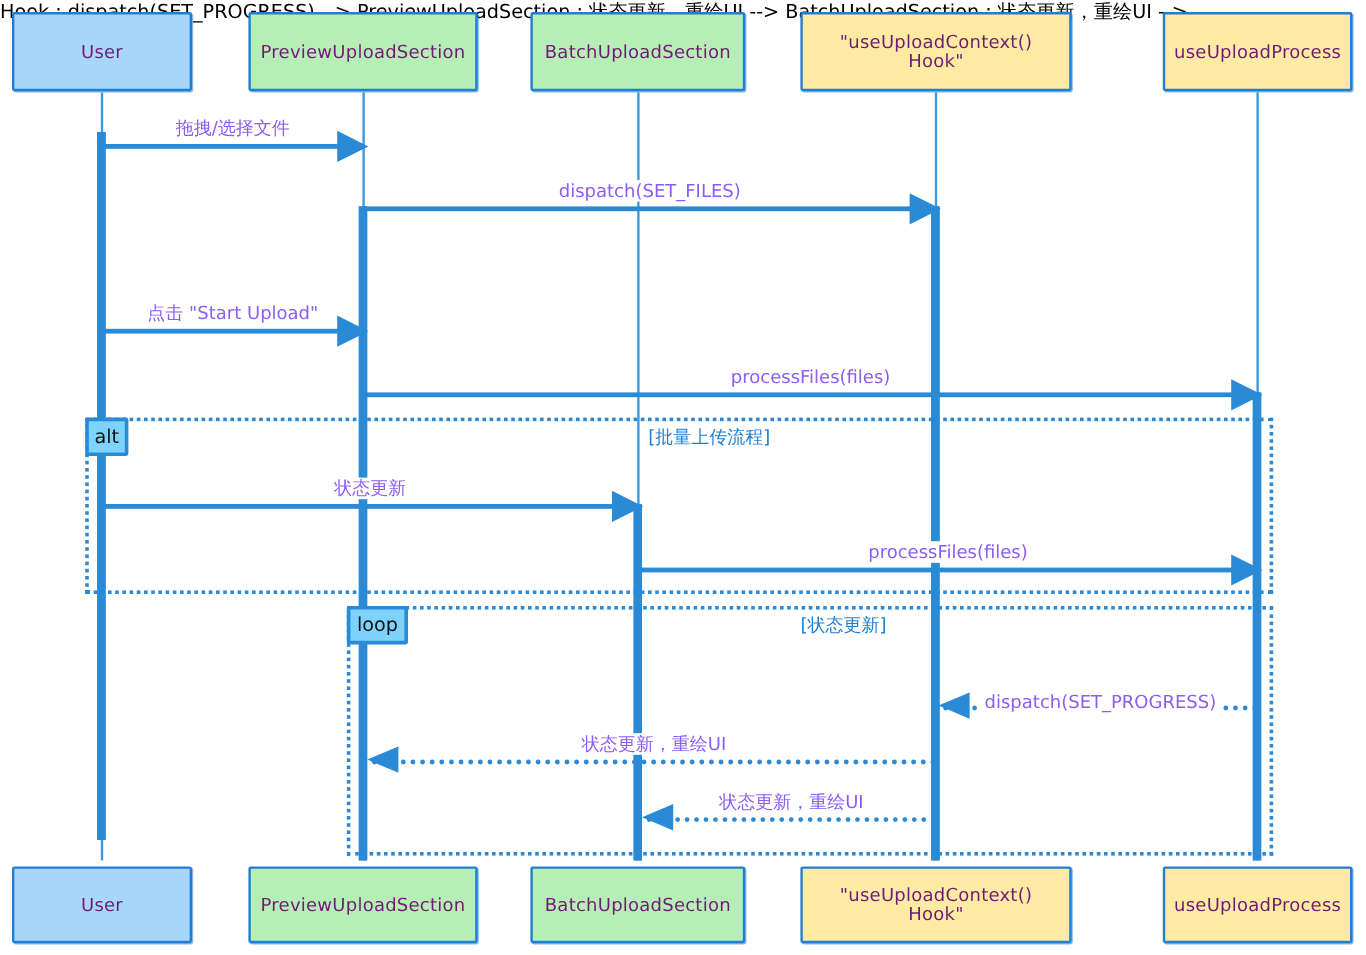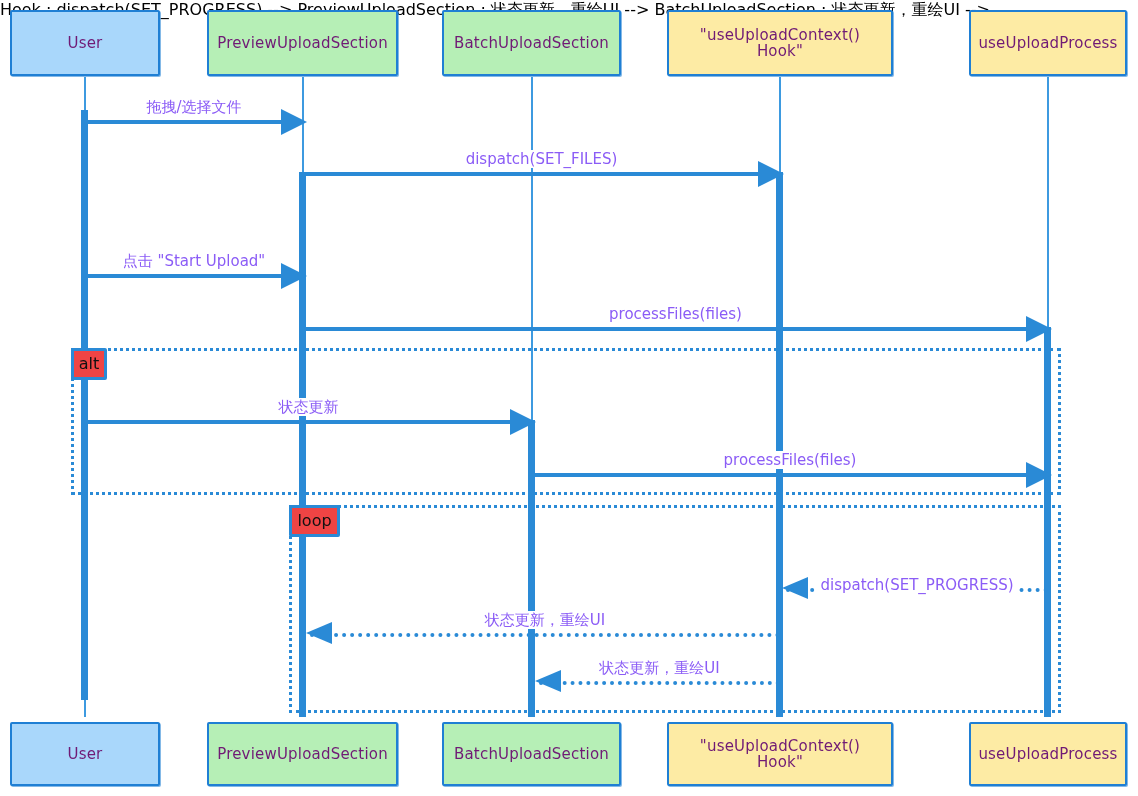--- a/index.html
+++ b/index.html
@@ -121,21 +121,21 @@
   
   .frame {
     position: absolute;
     box-sizing: border-box;
     border: 3px dotted #2a8ad6;
     background: transparent;
   }
   .frame-label {
     position: absolute;
     box-sizing: border-box;
-    background: #ef4444;
+    background: #7dd3fc;
     border: 3px solid #2a8ad6;
     border-radius: 2px;
     color: #111111;
     font-size: 16px;
     display: flex;
     align-items: center;
     justify-content: center;
     padding: 0 6px;
     line-height: 1;
   }
@@ -164,26 +164,32 @@
   <div class="activation" style="left:299px; top:172px; height:545px;"></div>
   <div class="activation" style="left:528px; top:420px; height:297px;"></div>
   <div class="activation" style="left:776px; top:172px; height:545px;"></div>
   <div class="activation" style="left:1044px;top:327px; height:390px;"></div>
 
   
   <div class="frame" style="left:71px; top:348px; width:990px; height:147px;"></div>
   <div class="frame-label" style="left:71px; top:348px; width:36px; height:32px;">
     <span>alt</span>
   </div>
+  <div class="frame-cond" style="left:481px; top:355px; width:220px;">
+    <span>[批量上传流程]</span>
+  </div>
 
   
   <div class="frame" style="left:289px; top:505px; width:772px; height:208px;"></div>
   <div class="frame-label" style="left:289px; top:505px; width:51px; height:32px;">
     <span>loop</span>
   </div>
+  <div class="frame-cond" style="left:595px; top:512px; width:216px;">
+    <span>[状态更新]</span>
+  </div>
 
   
   <div class="actor-box blue" style="left:10px; top:10px; width:150px; height:66px;">
     <span>User</span>
   </div>
   <div class="actor-box green" style="left:207px; top:10px; width:191px; height:66px;">
     <span>PreviewUploadSection</span>
   </div>
   <div class="actor-box green" style="left:442px; top:10px; width:179px; height:66px;">
     <span>BatchUploadSection</span>

